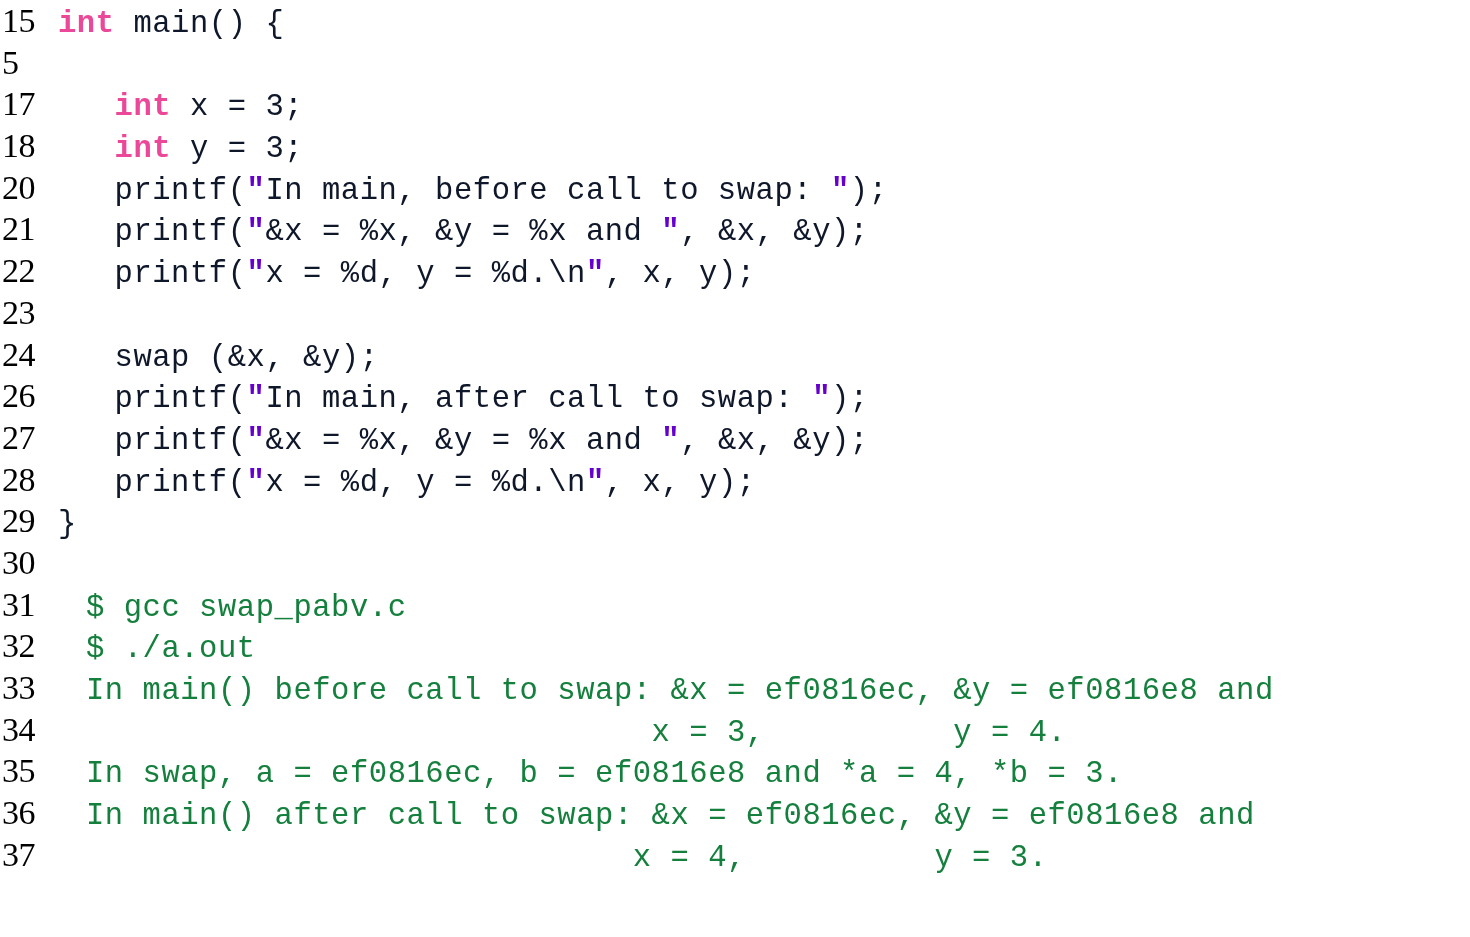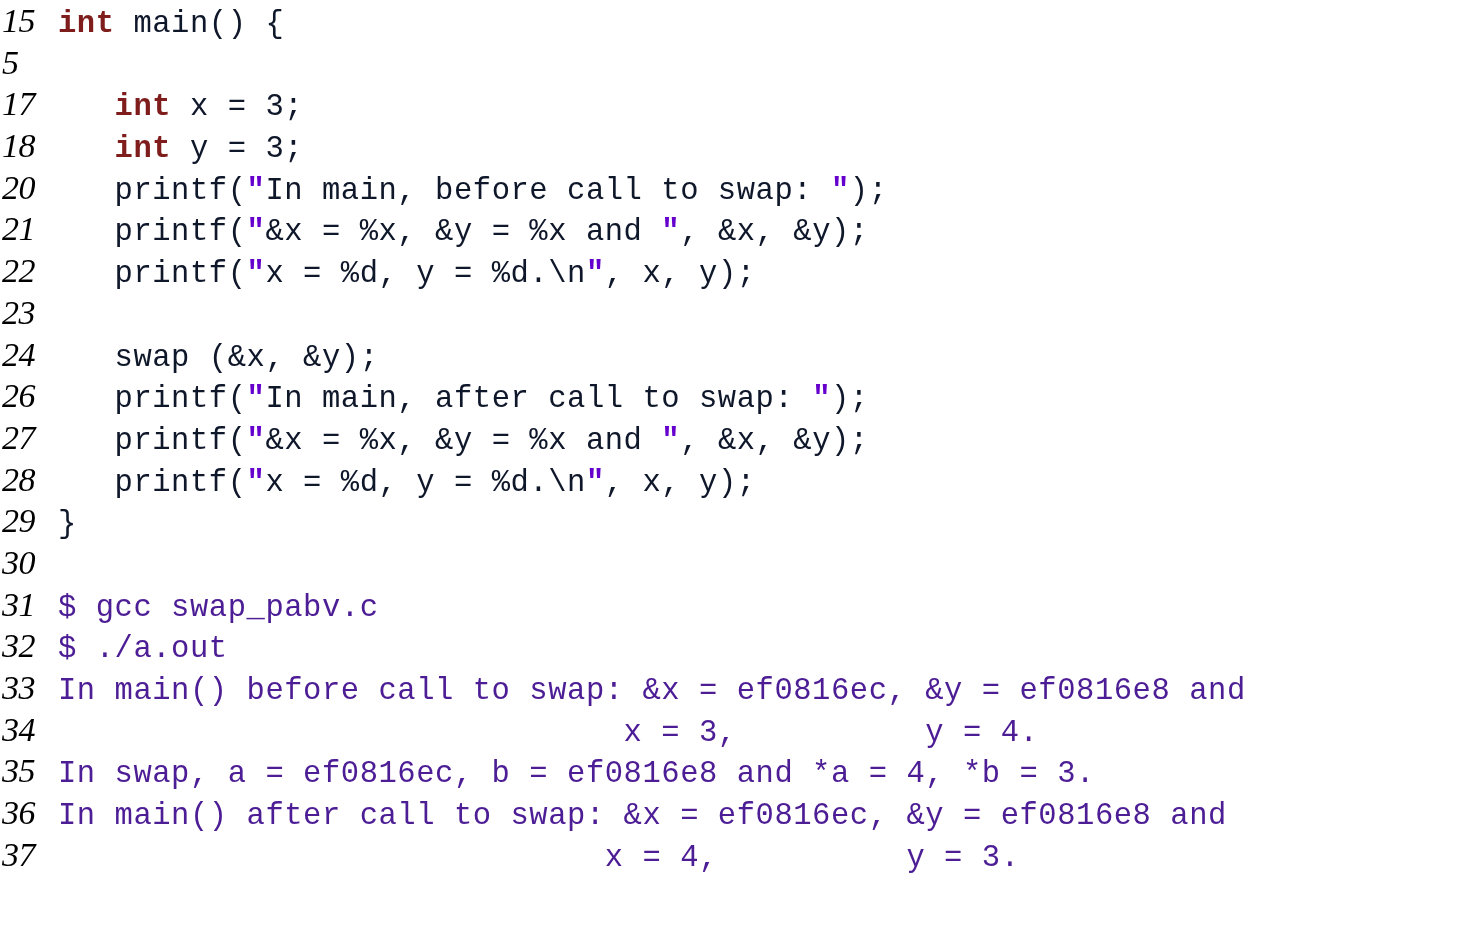--- a/index.html
+++ b/index.html
@@ -34,38 +34,37 @@
     width: 58px;
     min-width: 58px;
     flex: 0 0 58px;
     text-align: left;
     padding-left: 2px;
     box-sizing: border-box;
     font-family: "Liberation Serif", "DejaVu Serif", serif;
     font-size: 34px;
     color: #000000;
     letter-spacing: -0.5px;
-    font-style: italic;
   }
 
   .code {
     flex: 1 1 auto;
     font-family: "Liberation Mono", "DejaVu Sans Mono", monospace;
     font-size: 30.5px;
     color: #000000;
     white-space: pre;
     overflow: hidden;
     letter-spacing: 0.55px;
   }
 
-  .kw       { color: #7f1d1d; font-weight: bold; }
+  .kw       { color: #ec4899; font-weight: bold; }
   .str      { color: #0f172a; }
   .quote    { color: #6600cc; font-weight: bold; }
   .plain    { color: #0f172a; }
-  .out      { color: #4c1d95; }
+  .out      { color: #15803d; margin-left: 28px; }
 </style>
 </head>
 <body>
 
 <div id="listing">
     <div class="row"><div class="gutter">15</div><div class="code"><span class="kw">int</span><span class="plain"> main() {</span></div></div>
     <div class="row"><div class="gutter">5</div><div class="code"></div></div>
     <div class="row"><div class="gutter">17</div><div class="code"><span class="plain">   </span><span class="kw">int</span><span class="plain"> x = 3;</span></div></div>
     <div class="row"><div class="gutter">18</div><div class="code"><span class="plain">   </span><span class="kw">int</span><span class="plain"> y = 3;</span></div></div>
     <div class="row"><div class="gutter">20</div><div class="code"><span class="plain">   printf(</span><span class="quote">"</span><span class="str">In main, before call to swap: </span><span class="quote">"</span><span class="plain">);</span></div></div>

